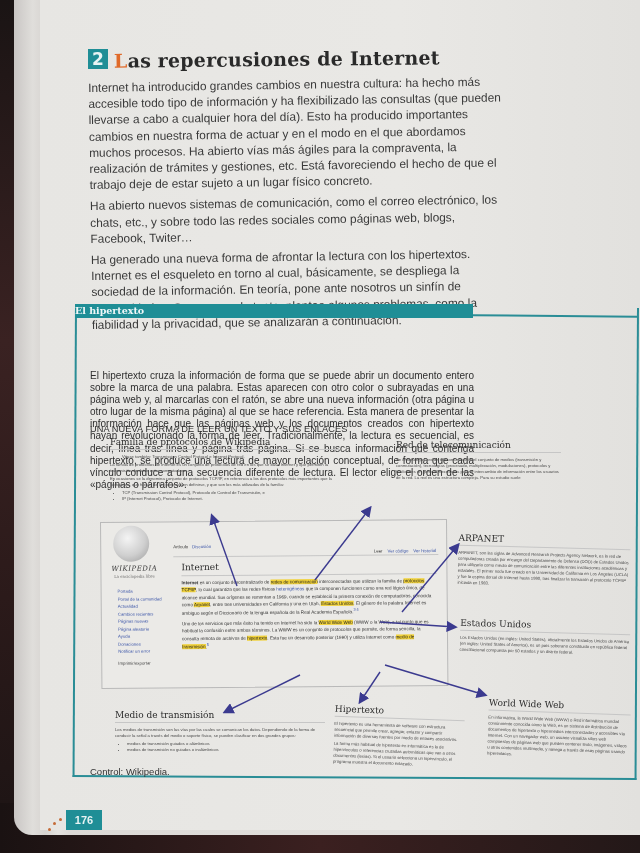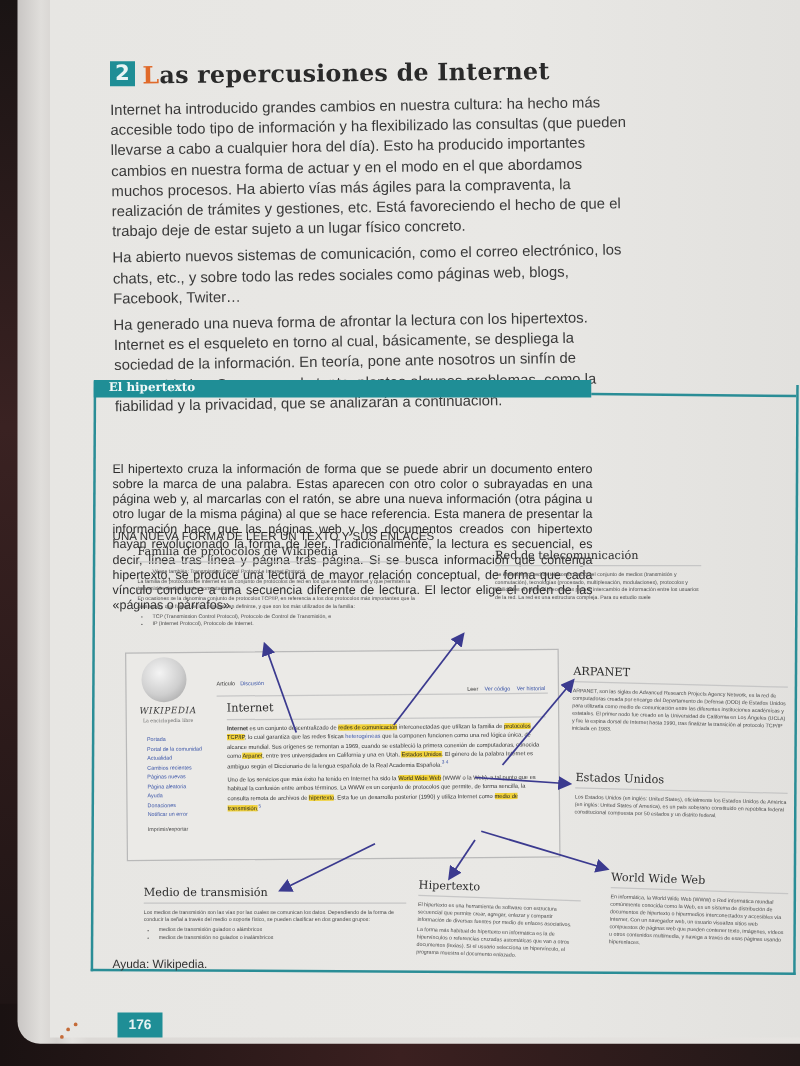--- a/index.html
+++ b/index.html
@@ -29,21 +29,21 @@
   .title .cap { color:#e06a2a; }
 
   .intro { position:absolute; left:88px; top:80px; width:418px;
     font-size:11.9px; line-height:16.2px; color:#3a3a3a; transform:rotate(-0.9deg); transform-origin:left top; }
   .intro p { margin:0 0 5px 0; }
 
   .hyper-box { position:absolute; left:75px; top:305px; width:560px; height:470px;
     border:2px solid #2a8d96; border-top:none; transform:rotate(0.3deg); transform-origin:left top; }
   .hyper-head { position:absolute; left:75px; top:304px; width:398px; height:14px;
     background:#1f8e96; color:#f0f8f8; font-family:"DejaVu Serif", serif; font-weight:bold; font-size:9.5px;
-    line-height:14px; padding-left:12px; box-sizing:border-box; }
+    line-height:14px; padding-left:0; box-sizing:border-box; }
   .hyper-topline { position:absolute; left:473px; top:315px; width:164px; height:2px; background:#2a8d96; transform:rotate(0.6deg); }
   .hyper-text { position:absolute; left:90px; top:324px; width:384px;
     font-size:10px; line-height:12.1px; color:#2f2f2f; text-align:justify;margin-top:46px; }
 
   .diagram-title { position:absolute; left:90px; top:424px; font-size:9.2px; font-weight:normal; color:#2b2b2b; letter-spacing:0.1px; }
 
   .wiki-card { position:absolute; font-family:"DejaVu Serif", serif; color:#2c2c2c; }
   .wiki-card h4 { margin:0; font-weight:normal; font-size:9px; border-bottom:1px solid #c6c6c6; padding-bottom:2px; }
   .wiki-card .body { font-family:"Liberation Sans", sans-serif; font-size:4.2px; line-height:6px; color:#4a4a4a; margin-top:4px; }
   .wiki-card ul { margin:2px 0 0 0; padding-left:12px; }
@@ -70,21 +70,21 @@
   .wiki-art-body { position:absolute; left:80px; top:57px; width:255px; font-size:4.6px; line-height:7.3px; color:#333; }
   .wiki-art-body p { margin:0 0 3px 0; }
   .hl { background:#f1d23b; color:#222; }
   .lnk { color:#3b55a8; }
 
   .arrow-layer { position:absolute; left:0; top:0; width:640px; height:853px; pointer-events:none; }
 
   .fuente { position:absolute; left:90px; top:766px; font-size:9.5px; color:#333; }
 
   .page-num { position:absolute; left:66px; top:810px; width:36px; height:20px; background:#1f8e96;
-    color:#e6f3f3; font-weight:bold; font-size:11px; display:flex; align-items:center; justify-content:center;margin-left:28px; }
+    color:#e6f3f3; font-weight:bold; font-size:11px; display:flex; align-items:center; justify-content:center; }
   .dot { position:absolute; width:3px; height:3px; border-radius:50%; background:#c46b38; }
 </style>
 </head>
 <body>
 
 <div class="bg-left"></div>
 <div class="bg-bottom"></div>
 <div class="page-stack"></div>
 
 <div class="page"></div>
@@ -201,18 +201,18 @@
     <line x1="237" y1="586" x2="212" y2="516"></line>
     <line x1="315" y1="580" x2="370" y2="508"></line>
     <line x1="402" y1="612" x2="458" y2="545"></line>
     <line x1="380" y1="622" x2="455" y2="627"></line>
     <line x1="385" y1="665" x2="485" y2="695"></line>
     <line x1="300" y1="675" x2="225" y2="712"></line>
     <line x1="380" y1="672" x2="360" y2="702"></line>
   </g>
 </svg>
 
-<div class="fuente">Ayuda: Wikipedia.</div>
+<div class="fuente">Control: Wikipedia.</div>
 
 <div class="dot" style="left:48px; top:828px;"></div>
 <div class="dot" style="left:53px; top:822px;"></div>
 <div class="dot" style="left:59px; top:818px;"></div>
 <div class="page-num">176</div>
 
 </body></html>

